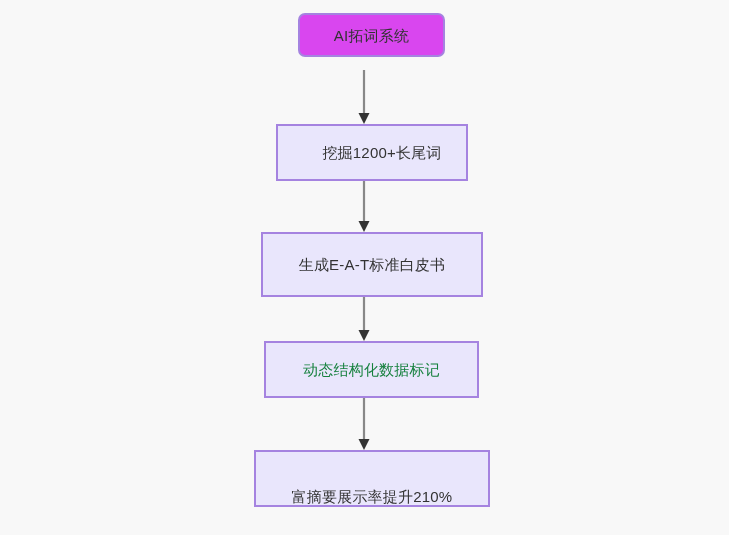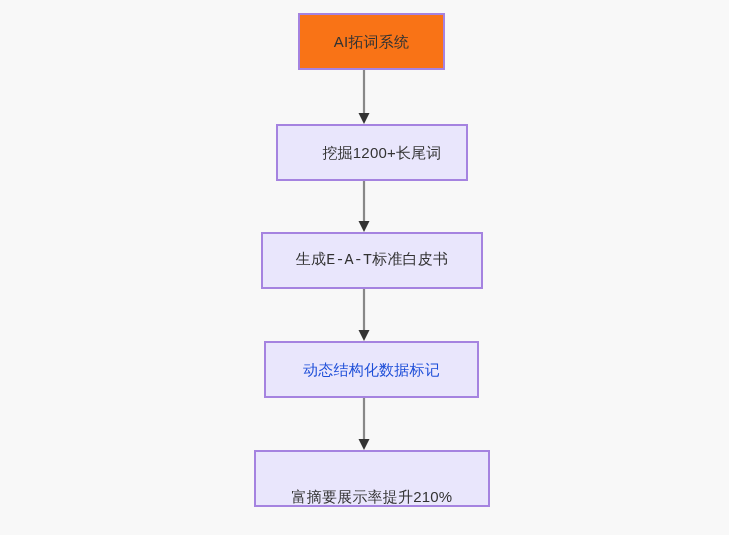--- a/index.html
+++ b/index.html
@@ -70,28 +70,28 @@
         <line x1="9" y1="0" x2="9" y2="44" stroke="#888888" stroke-width="2.2"></line>
         <polygon points="3.5,41 14.5,41 9,52" fill="#333333"></polygon>
       </svg>
     </div>
     <div class="edge" style="left: 355px; top: 398px; height: 52px;">
       <svg width="18" height="52" viewBox="0 0 18 52">
         <line x1="9" y1="0" x2="9" y2="44" stroke="#888888" stroke-width="2.2"></line>
         <polygon points="3.5,41 14.5,41 9,52" fill="#333333"></polygon>
       </svg>
     </div>
-    <div class="node" style="left: 298px; top: 13px; width: 147px; height: 57px; background: #f97316; border-color: rgb(165, 131, 224);">
+    <div class="node" style="left: 298px; top: 13px; width: 147px; height: 44px; background: #d946ef; border-color: rgb(165, 131, 224); border-radius: 7px;">
       <span class="node-label" style="color: rgb(51, 51, 51);">AI拓词系统</span>
     </div>
     <div class="node" style="left: 276px; top: 124px; width: 192px; height: 57px; background: rgb(233, 230, 252); border-color: rgb(165, 131, 224); padding-left: 20px;">
       <span class="node-label" style="color: rgb(51, 51, 51);">挖掘1200+长尾词</span>
     </div>
-    <div class="node" style="left: 261px; top: 232px; width: 222px; height: 57px; background: rgb(233, 230, 252); border-color: rgb(165, 131, 224); font-family: Liberation Mono, monospace;">
+    <div class="node" style="left: 261px; top: 232px; width: 222px; height: 65px; background: rgb(233, 230, 252); border-color: rgb(165, 131, 224);">
       <span class="node-label" style="color: rgb(51, 51, 51);">生成E-A-T标准白皮书</span>
     </div>
     <div class="node" style="left: 264px; top: 341px; width: 215px; height: 57px; background: rgb(233, 230, 252); border-color: rgb(165, 131, 224);">
-      <span class="node-label" style="color: #1d4ed8;">动态结构化数据标记</span>
+      <span class="node-label" style="color: #15803d;">动态结构化数据标记</span>
     </div>
     <div class="node" style="left: 254px; top: 450px; width: 236px; height: 57px; background: rgb(233, 230, 252); border-color: rgb(165, 131, 224);">
       <span class="node-label" style="color: rgb(51, 51, 51); margin-top: 36px;">富摘要展示率提升210%</span>
     </div>
   </div>
 
 </body></html>

